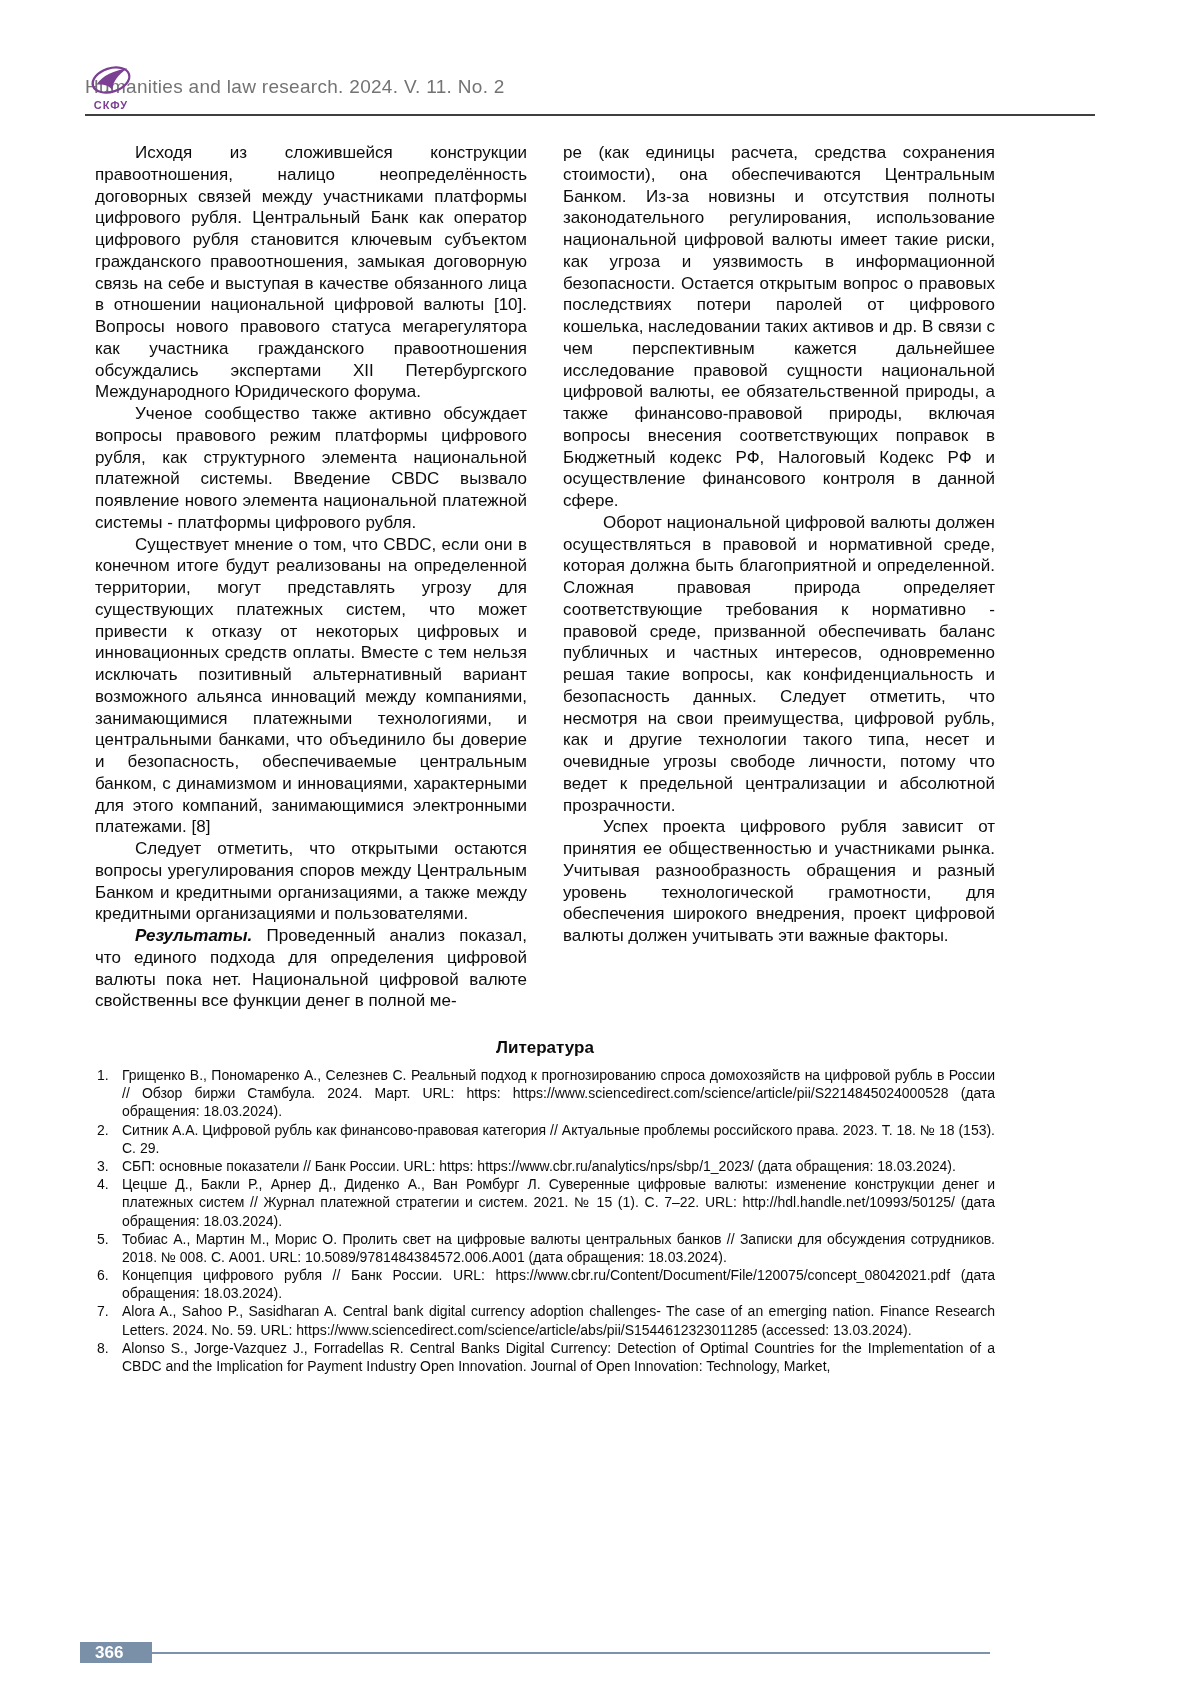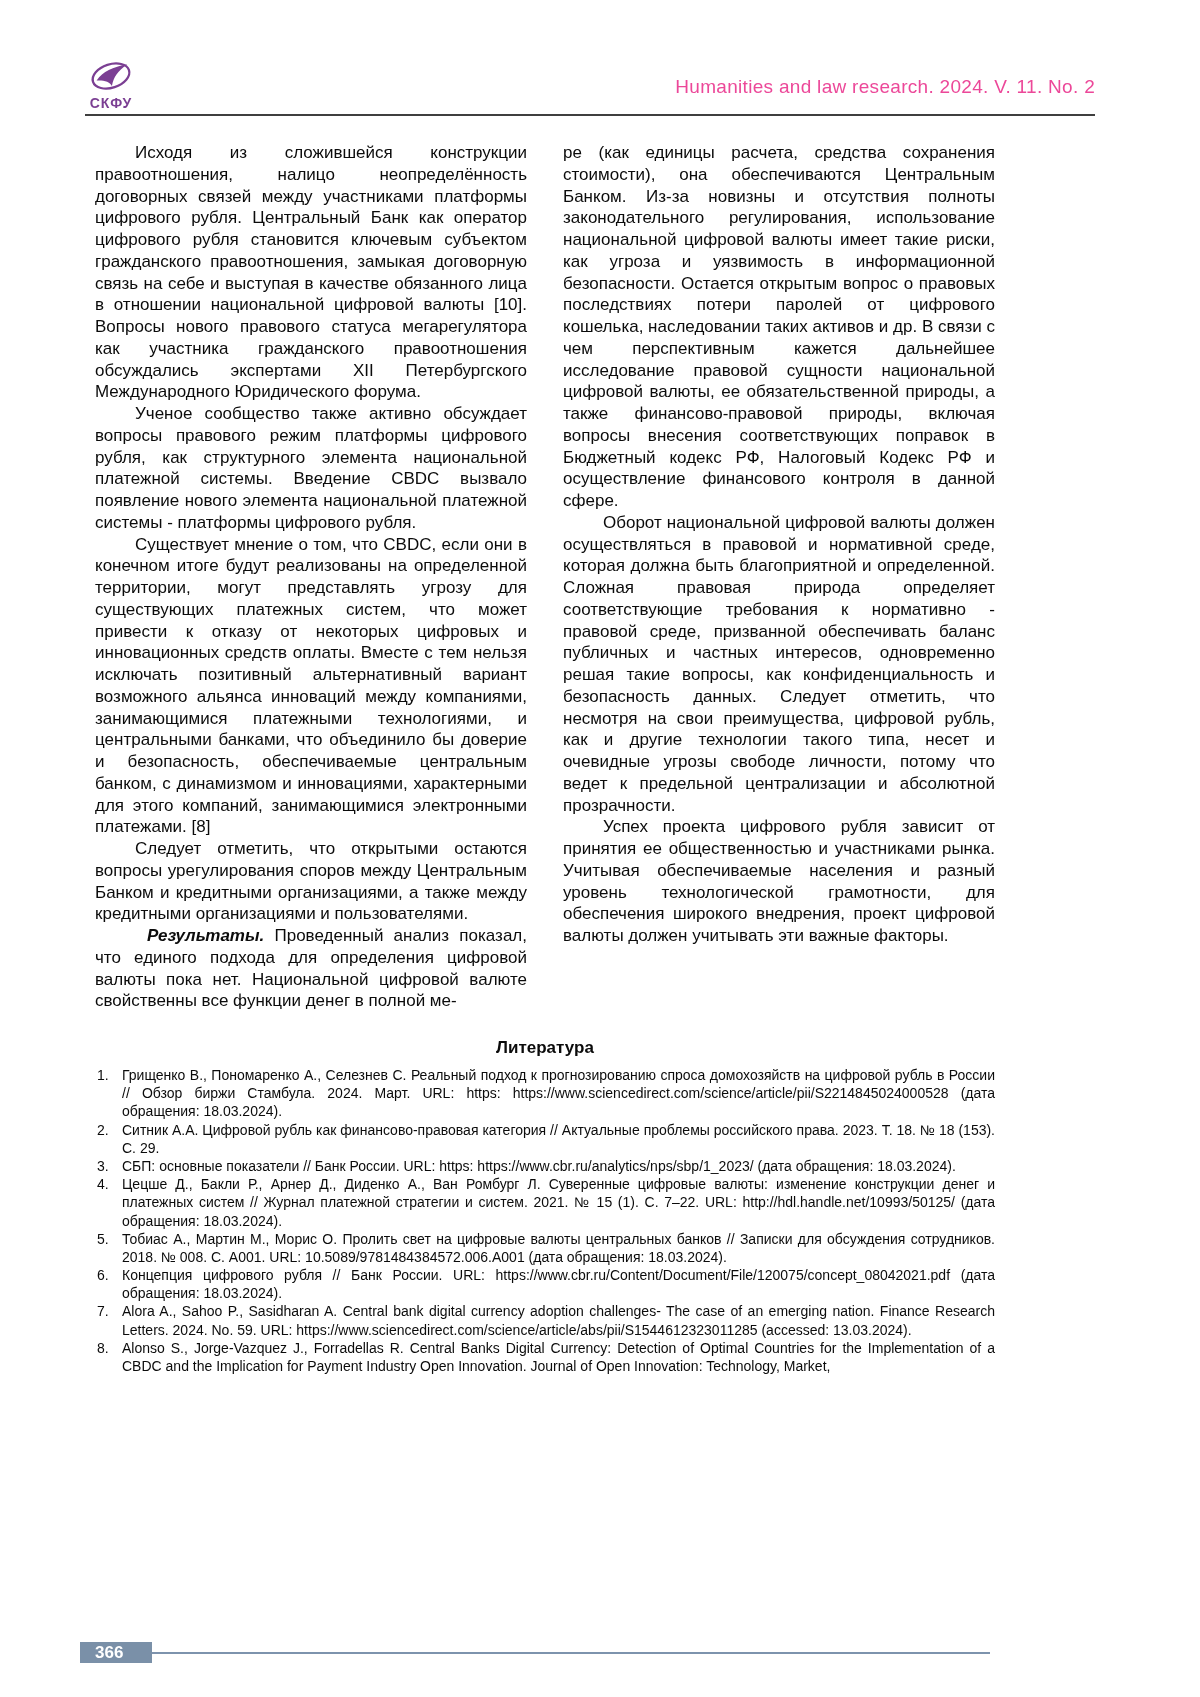--- a/index.html
+++ b/index.html
@@ -24,49 +24,49 @@
   .logo {
     position: absolute;
     left: 0;
     bottom: 3px;
     width: 52px;
     text-align: center;
   }
   .logo svg { display: block; margin: 0 auto; }
   .logo-text {
     display: block;
-    font-size: 14px;
+    font-size: 11px;
     font-weight: bold;
     color: #7b3f93;
     letter-spacing: 1px;
     margin-top: 1px;
   }
   .journal-title {
-    text-align: right;
-    color: #ec4899;
+    text-align: left;
+    color: #737373;
     font-size: 19px;
     padding-top: 24px;
     letter-spacing: 0.3px;
   }
   
   .columns {
     display: flex;
     gap: 36px;
     margin: 26px 105px 0 95px;
     width: 900px;
   }
   .col { width: 432px; }
   .para {
     font-size: 17px;
     line-height: 1.28;
     text-align: justify;
     hyphens: auto;
   }
   .para.indent { text-indent: 40px; }
-  .results-label { font-weight: bold; font-style: italic; margin-left: 12px; }
+  .results-label { font-weight: bold; font-style: italic; }
   
   .literature {
     margin: 26px 94px 0 95px;
     width: 900px;
   }
   .literature-heading {
     text-align: center;
     font-size: 17px;
     font-weight: bold;
     margin-bottom: 8px;
@@ -139,21 +139,21 @@
     <div class="col">
       <p class="para indent">Исходя из сложившейся конструкции правоотношения, налицо неопределённость договорных связей между участниками платформы цифрового рубля. Центральный Банк как оператор цифрового рубля становится ключевым субъектом гражданского правоотношения, замыкая договорную связь на себе и выступая в качестве обязанного лица в отношении национальной цифровой валюты [10]. Вопросы нового правового статуса мегарегулятора как участника гражданского правоотношения обсуждались экспертами XII Петербургского Международного Юридического форума.</p>
       <p class="para indent">Ученое сообщество также активно обсуждает вопросы правового режим платформы цифрового рубля, как структурного элемента национальной платежной системы. Введение CBDC вызвало появление нового элемента национальной платежной системы - платформы цифрового рубля.</p>
       <p class="para indent">Существует мнение о том, что CBDC, если они в конечном итоге будут реализованы на определенной территории, могут представлять угрозу для существующих платежных систем, что может привести к отказу от некоторых цифровых и инновационных средств оплаты. Вместе с тем нельзя исключать позитивный альтернативный вариант возможного альянса инноваций между компаниями, занимающимися платежными технологиями, и центральными банками, что объединило бы доверие и безопасность, обеспечиваемые центральным банком, с динамизмом и инновациями, характерными для этого компаний, занимающимися электронными платежами. [8]</p>
       <p class="para indent">Следует отметить, что открытыми остаются вопросы урегулирования споров между Центральным Банком и кредитными организациями, а также между кредитными организациями и пользователями.</p>
       <p class="para indent"><span class="results-label">Результаты.</span> <span>Проведенный анализ показал, что единого подхода для определения цифровой валюты пока нет. Национальной цифровой валюте свойственны все функции денег в полной ме-</span></p>
     </div>
     <div class="col">
       <p class="para">ре (как единицы расчета, средства сохранения стоимости), она обеспечиваются Центральным Банком. Из-за новизны и отсутствия полноты законодательного регулирования, использование национальной цифровой валюты имеет такие риски, как угроза и уязвимость в информационной безопасности. Остается открытым вопрос о правовых последствиях потери паролей от цифрового кошелька, наследовании таких активов и др. В связи с чем перспективным кажется дальнейшее исследование правовой сущности национальной цифровой валюты, ее обязательственной природы, а также финансово-правовой природы, включая вопросы внесения соответствующих поправок в Бюджетный кодекс РФ, Налоговый Кодекс РФ и осуществление финансового контроля в данной сфере.</p>
       <p class="para indent">Оборот национальной цифровой валюты должен осуществляться в правовой и нормативной среде, которая должна быть благоприятной и определенной. Сложная правовая природа определяет соответствующие требования к нормативно - правовой среде, призванной обеспечивать баланс публичных и частных интересов, одновременно решая такие вопросы, как конфиденциальность и безопасность данных. Следует отметить, что несмотря на свои преимущества, цифровой рубль, как и другие технологии такого типа, несет и очевидные угрозы свободе личности, потому что ведет к предельной централизации и абсолютной прозрачности.</p>
-      <p class="para indent">Успех проекта цифрового рубля зависит от принятия ее общественностью и участниками рынка. Учитывая обеспечиваемые населения и разный уровень технологической грамотности, для обеспечения широкого внедрения, проект цифровой валюты должен учитывать эти важные факторы.</p>
+      <p class="para indent">Успех проекта цифрового рубля зависит от принятия ее общественностью и участниками рынка. Учитывая разнообразность обращения и разный уровень технологической грамотности, для обеспечения широкого внедрения, проект цифровой валюты должен учитывать эти важные факторы.</p>
     </div>
   </main>
 
   <section class="literature">
     <h2 class="literature-heading">Литература</h2>
     <ol class="ref-list">
       <li>Грищенко В., Пономаренко А., Селезнев С. Реальный подход к прогнозированию спроса домохозяйств на цифровой рубль в России // Обзор биржи Стамбула. 2024. Март. URL: https: https://www.sciencedirect.com/science/article/pii/S2214845024000528 (дата обращения: 18.03.2024).</li>
       <li>Ситник А.А. Цифровой рубль как финансово-правовая категория // Актуальные проблемы российского права. 2023. Т. 18. № 18 (153). С. 29.</li>
       <li>СБП: основные показатели // Банк России. URL: https: https://www.cbr.ru/analytics/nps/sbp/1_2023/ (дата обращения: 18.03.2024).</li>
       <li>Цецше Д., Бакли Р., Арнер Д., Диденко А., Ван Ромбург Л. Суверенные цифровые валюты: изменение конструкции денег и платежных систем // Журнал платежной стратегии и систем. 2021. № 15 (1). С. 7–22. URL: http://hdl.handle.net/10993/50125/ (дата обращения: 18.03.2024).</li>

